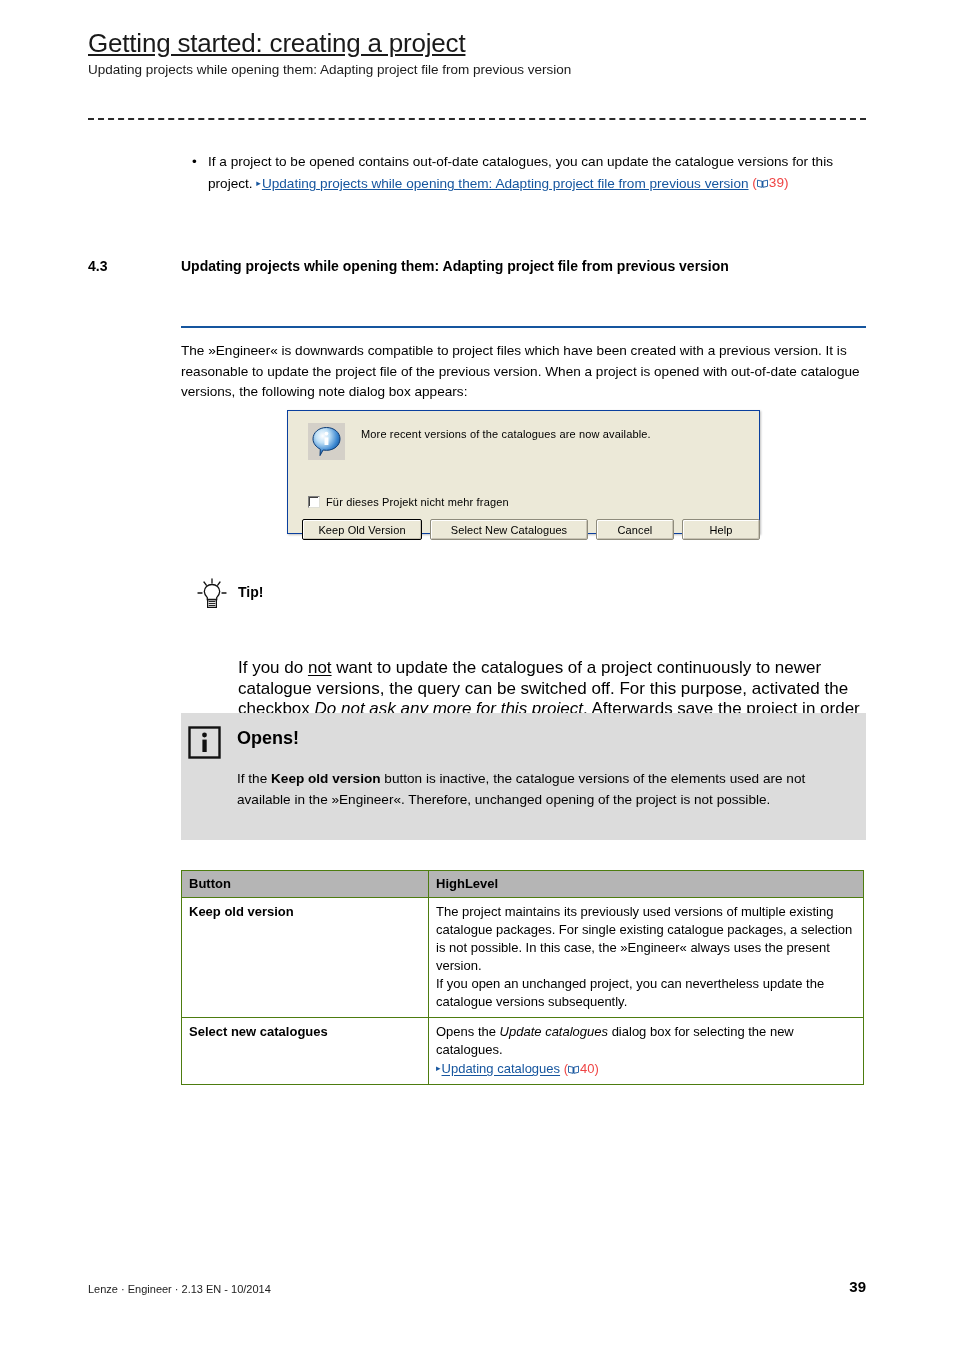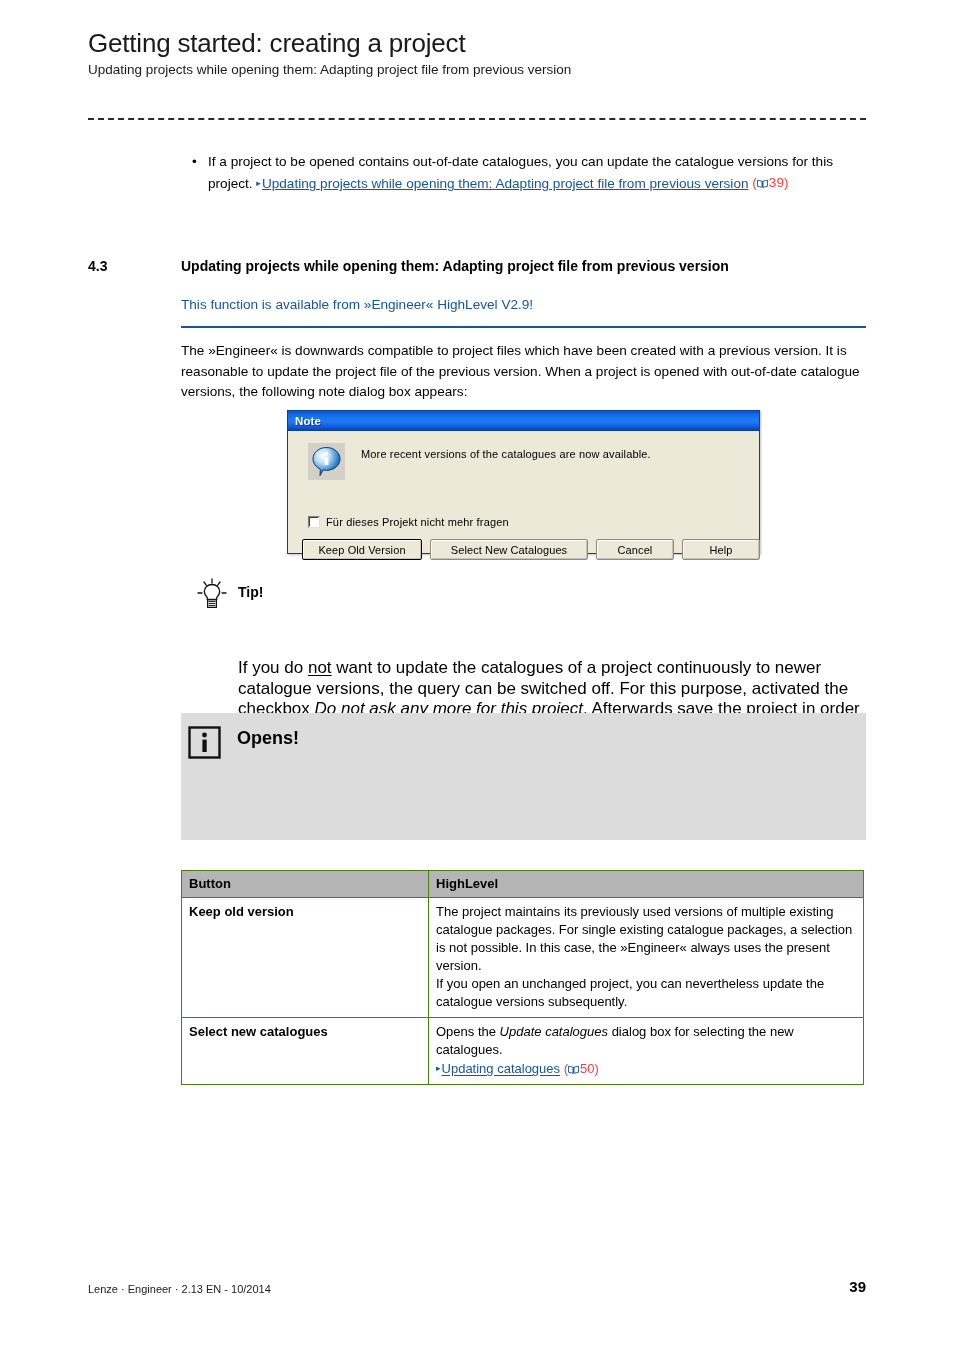--- a/index.html
+++ b/index.html
@@ -23,20 +23,21 @@
   
   .hdr-title {
     position: absolute;
     left: 88px;
     top: 28px;
     font-size: 26px;
     font-weight: 400;
     letter-spacing: -0.2px;
     color: #1a1a1a;
     white-space: nowrap;
+    text-decoration: underline;
   }
   .hdr-sub {
     position: absolute;
     left: 88px;
     top: 62px;
     font-size: 13.5px;
     font-weight: 400;
     color: #1a1a1a;
     white-space: nowrap;
   }
@@ -375,29 +376,25 @@
       <span class="lnk-arrow">▸</span><a href="#" class="lnk">Updating projects while opening them: Adapting project file from previous version</a>
       <span class="pgref">(<span class="bookicon"><svg width="11" height="9" viewBox="0 0 11 9">
               <path d="M0.5 1.2 L5 2.2 L5 8.3 L0.5 7.3 Z M10.5 1.2 L6 2.2 L6 8.3 L10.5 7.3 Z" fill="none" stroke="#15559e" stroke-width="0.9"></path>
               <line x1="5.5" y1="2.1" x2="5.5" y2="8.3" stroke="#15559e" stroke-width="0.9"></line>
             </svg></span><span>39</span>)</span>
     </div>
   </div>
 
   <div class="sec-num">4.3</div>
   <div class="sec-title">Updating projects while opening them: Adapting project file from previous version</div>
-  <div class="sec-note">This function is available from »Engineer« HighLevel V2.9!</div>
   <div class="sec-rule"></div>
 
   <div class="body-para">The »Engineer« is downwards compatible to project files which have been created with a previous version. It is reasonable to update the project file of the previous version. When a project is opened with out-of-date catalogue versions, the following note dialog box appears:</div>
 
   <div class="dialog">
-    <div class="dlg-titlebar">
-      <span class="dlg-title">Note</span>
-    </div>
     <div class="dlg-body">
       <div class="dlg-icon">
         <svg width="33" height="33" viewBox="0 0 33 33">
           <defs>
             <radialGradient id="ig" cx="36%" cy="30%" r="78%">
               <stop offset="0%" stop-color="#ffffff"></stop>
               <stop offset="32%" stop-color="#bfe0f6"></stop>
               <stop offset="70%" stop-color="#3a86d0"></stop>
               <stop offset="100%" stop-color="#0d3f80"></stop>
             </radialGradient>
@@ -440,20 +437,21 @@
 
   <div class="notebox">
     <div class="note-icon">
       <svg width="33" height="33" viewBox="0 0 33 33">
         <rect x="1.5" y="1.5" width="30" height="30" fill="none" stroke="#111" stroke-width="2.4"></rect>
         <circle cx="16.5" cy="9" r="2.4" fill="#111"></circle>
         <rect x="14.4" y="13.6" width="4.3" height="12.4" fill="#111"></rect>
       </svg>
     </div>
     <div class="note-title">Opens!</div>
+    <div class="note-body"><span>If the </span><b>Keep old version</b><span> button is inactive, the catalogue versions of the elements used are not available in the »Engineer«. Therefore, unchanged opening of the project is not possible.</span></div>
   </div>
 
   <table class="tbl">
     <thead>
       <tr>
         <th class="c1">Button</th>
         <th>HighLevel</th>
       </tr>
     </thead>
     <tbody>
@@ -464,21 +462,21 @@
           <div>If you open an unchanged project, you can nevertheless update the catalogue versions subsequently.</div>
         </td>
       </tr>
       <tr>
         <td class="c1">Select new catalogues</td>
         <td>
           <div><span>Opens the </span><em>Update catalogues</em><span> dialog box for selecting the new catalogues.</span></div>
           <div><span class="lnk-arrow">▸</span><a href="#" class="lnk">Updating catalogues</a> <span class="pgref">(<span class="bookicon"><svg width="11" height="9" viewBox="0 0 11 9">
                     <path d="M0.5 1.2 L5 2.2 L5 8.3 L0.5 7.3 Z M10.5 1.2 L6 2.2 L6 8.3 L10.5 7.3 Z" fill="none" stroke="#15559e" stroke-width="0.9"></path>
                     <line x1="5.5" y1="2.1" x2="5.5" y2="8.3" stroke="#15559e" stroke-width="0.9"></line>
-                  </svg></span><span>50</span>)</span></div>
+                  </svg></span><span>40</span>)</span></div>
         </td>
       </tr>
     </tbody>
   </table>
 
   <div class="footer-left">Lenze · Engineer · 2.13 EN - 10/2014</div>
   <div class="footer-right-wrap">
     <span>39</span>
   </div>
 

